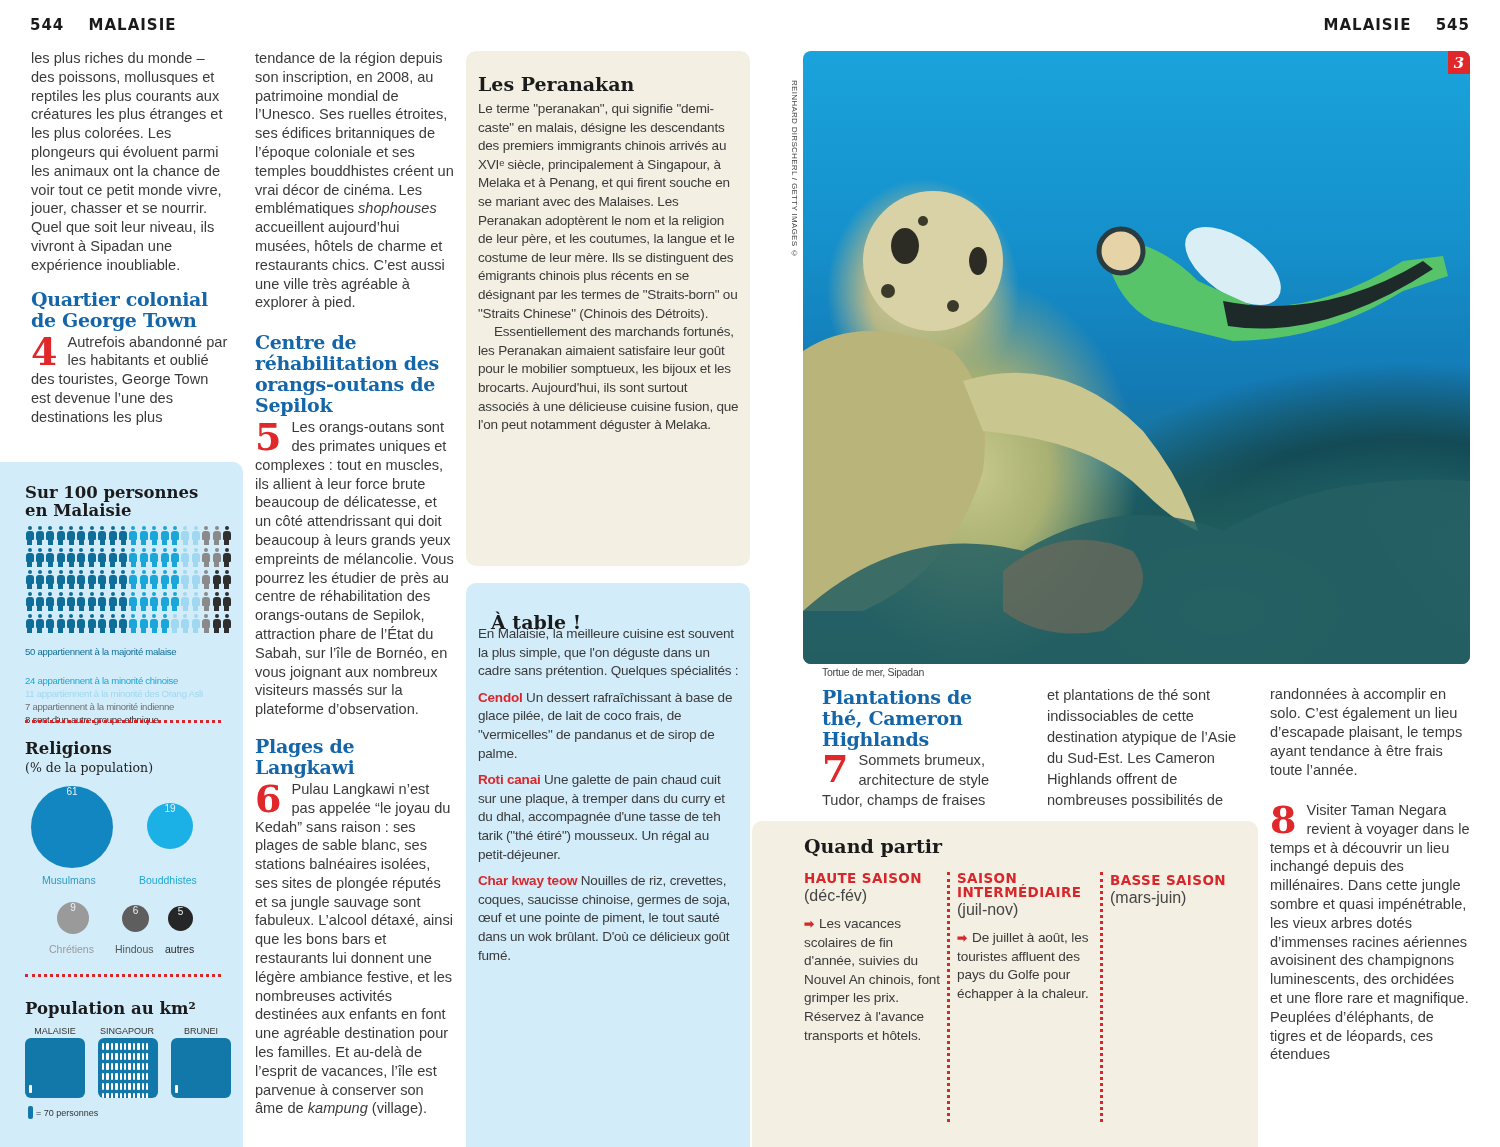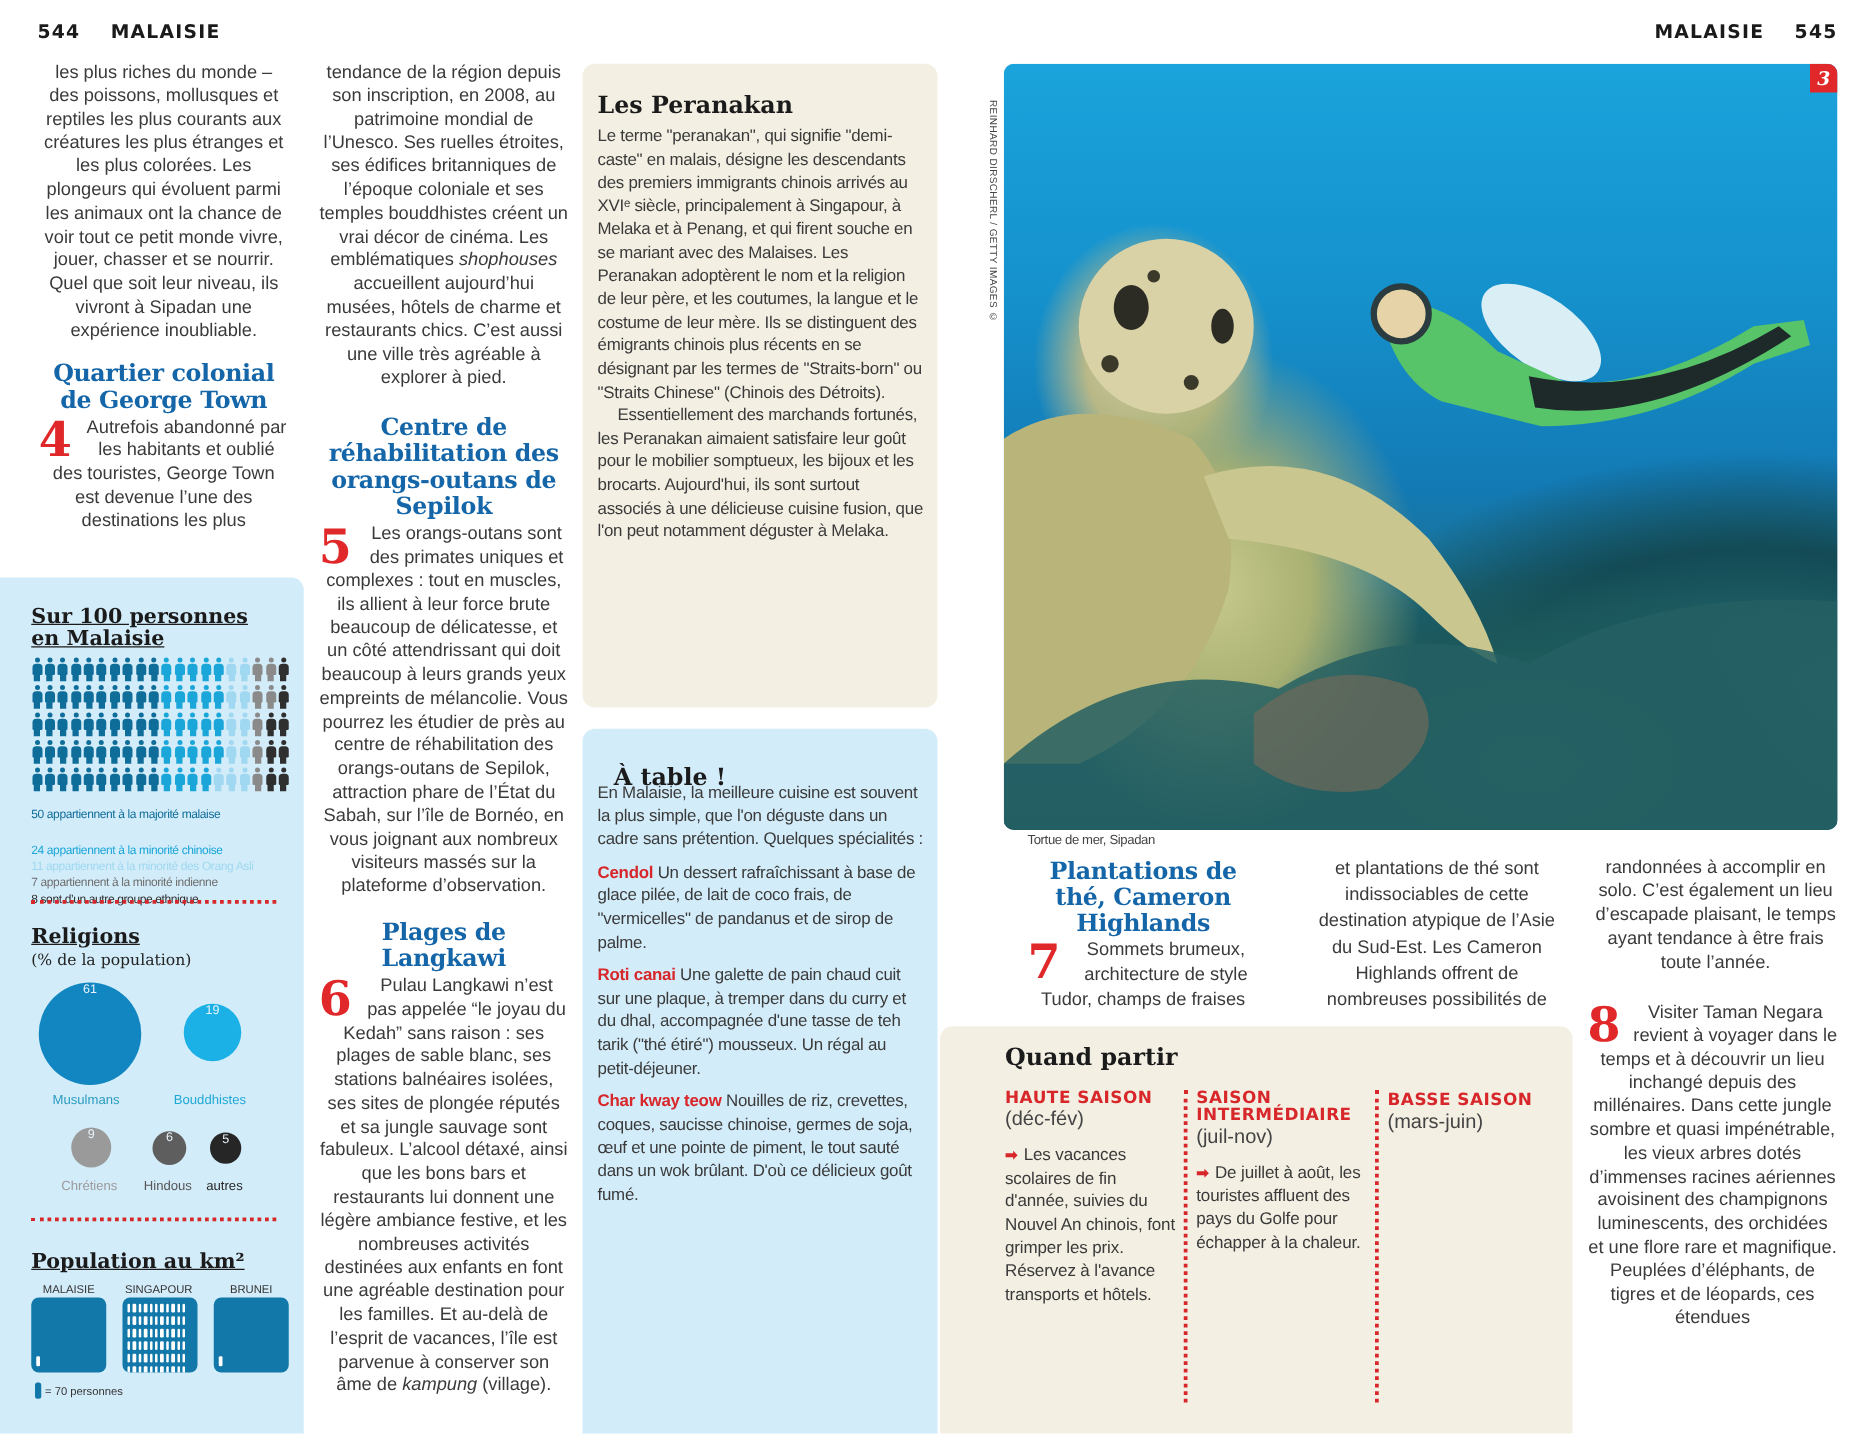--- a/index.html
+++ b/index.html
@@ -3,34 +3,34 @@
 <meta charset="utf-8">
 <style>
   * { box-sizing: border-box; margin: 0; padding: 0; }
   html, body { width: 1500px; height: 1147px; overflow: hidden; background: #ffffff; }
   body { position: relative; font-family: "Liberation Sans", sans-serif; color: #333; }
 
   .folio { position: absolute; top: 16px; font-family: "DejaVu Sans", sans-serif; font-weight: bold; font-size: 15px; letter-spacing: 1px; color: #1a1a1a; }
   .folio .num { margin: 0 18px 0 0; }
   .folio.right .num { margin: 0 0 0 18px; }
 
-  .col { position: absolute; font-size: 14.6px; line-height: 18.8px; color: #3a3a3a; font-family: "Liberation Sans", sans-serif; text-align: center; }
+  .col { position: absolute; font-size: 14.6px; line-height: 18.8px; color: #3a3a3a; font-family: "Liberation Sans", sans-serif; }
   .col p { margin: 0; }
   .h-blue { font-family: "DejaVu Serif", serif; font-weight: bold; color: #1466a8; font-size: 19px; line-height: 21px; letter-spacing: -0.3px; }
   .dropnum { float: left; font-family: "DejaVu Serif", serif; font-weight: bold; color: #e0282a; font-size: 38px; line-height: 34px; margin: 2px 10px 0 0; }
 
   .box { position: absolute; border-radius: 10px; }
   .box-beige { background: #f3efe3; }
   .box-blue { background: #d3ecf9; }
   .box-title { font-family: "DejaVu Serif", serif; font-weight: bold; color: #1b1b1b; font-size: 19px; }
   .box-text { font-family: "Liberation Sans", sans-serif; font-size: 13.5px; line-height: 18.6px; color: #3a3a3a; letter-spacing: -0.2px; }
   .red-b { color: #d8272b; font-weight: bold; }
 
   
-  .info-title { font-family: "DejaVu Serif", serif; font-weight: bold; color: #1b1b1b; font-size: 16.5px; line-height: 18px; text-decoration: underline; }
+  .info-title { font-family: "DejaVu Serif", serif; font-weight: bold; color: #1b1b1b; font-size: 16.5px; line-height: 18px; }
   .people-grid { display: grid; grid-template-columns: repeat(20, 10.4px); row-gap: 3px; }
   .person { width: 9px; height: 19px; position: relative; }
   .person .hd { position: absolute; left: 2.5px; top: 0; width: 4px; height: 4px; border-radius: 50%; }
   .person .bd { position: absolute; left: 0.5px; top: 4.5px; width: 8px; height: 9px; border-radius: 3px 3px 1px 1px; }
   .person .lg { position: absolute; left: 2px; top: 12px; width: 5px; height: 7px; }
   .legend-line { font-size: 9.6px; line-height: 13px; letter-spacing: -0.3px; }
   .dotted-red { border-top: 3px dotted #d8272b; }
 
   .circle { position: absolute; border-radius: 50%; color: #e8f4fb; font-size: 10px; display: flex; align-items: flex-start; justify-content: center; }
   .circle-label { position: absolute; font-size: 10.5px; }

